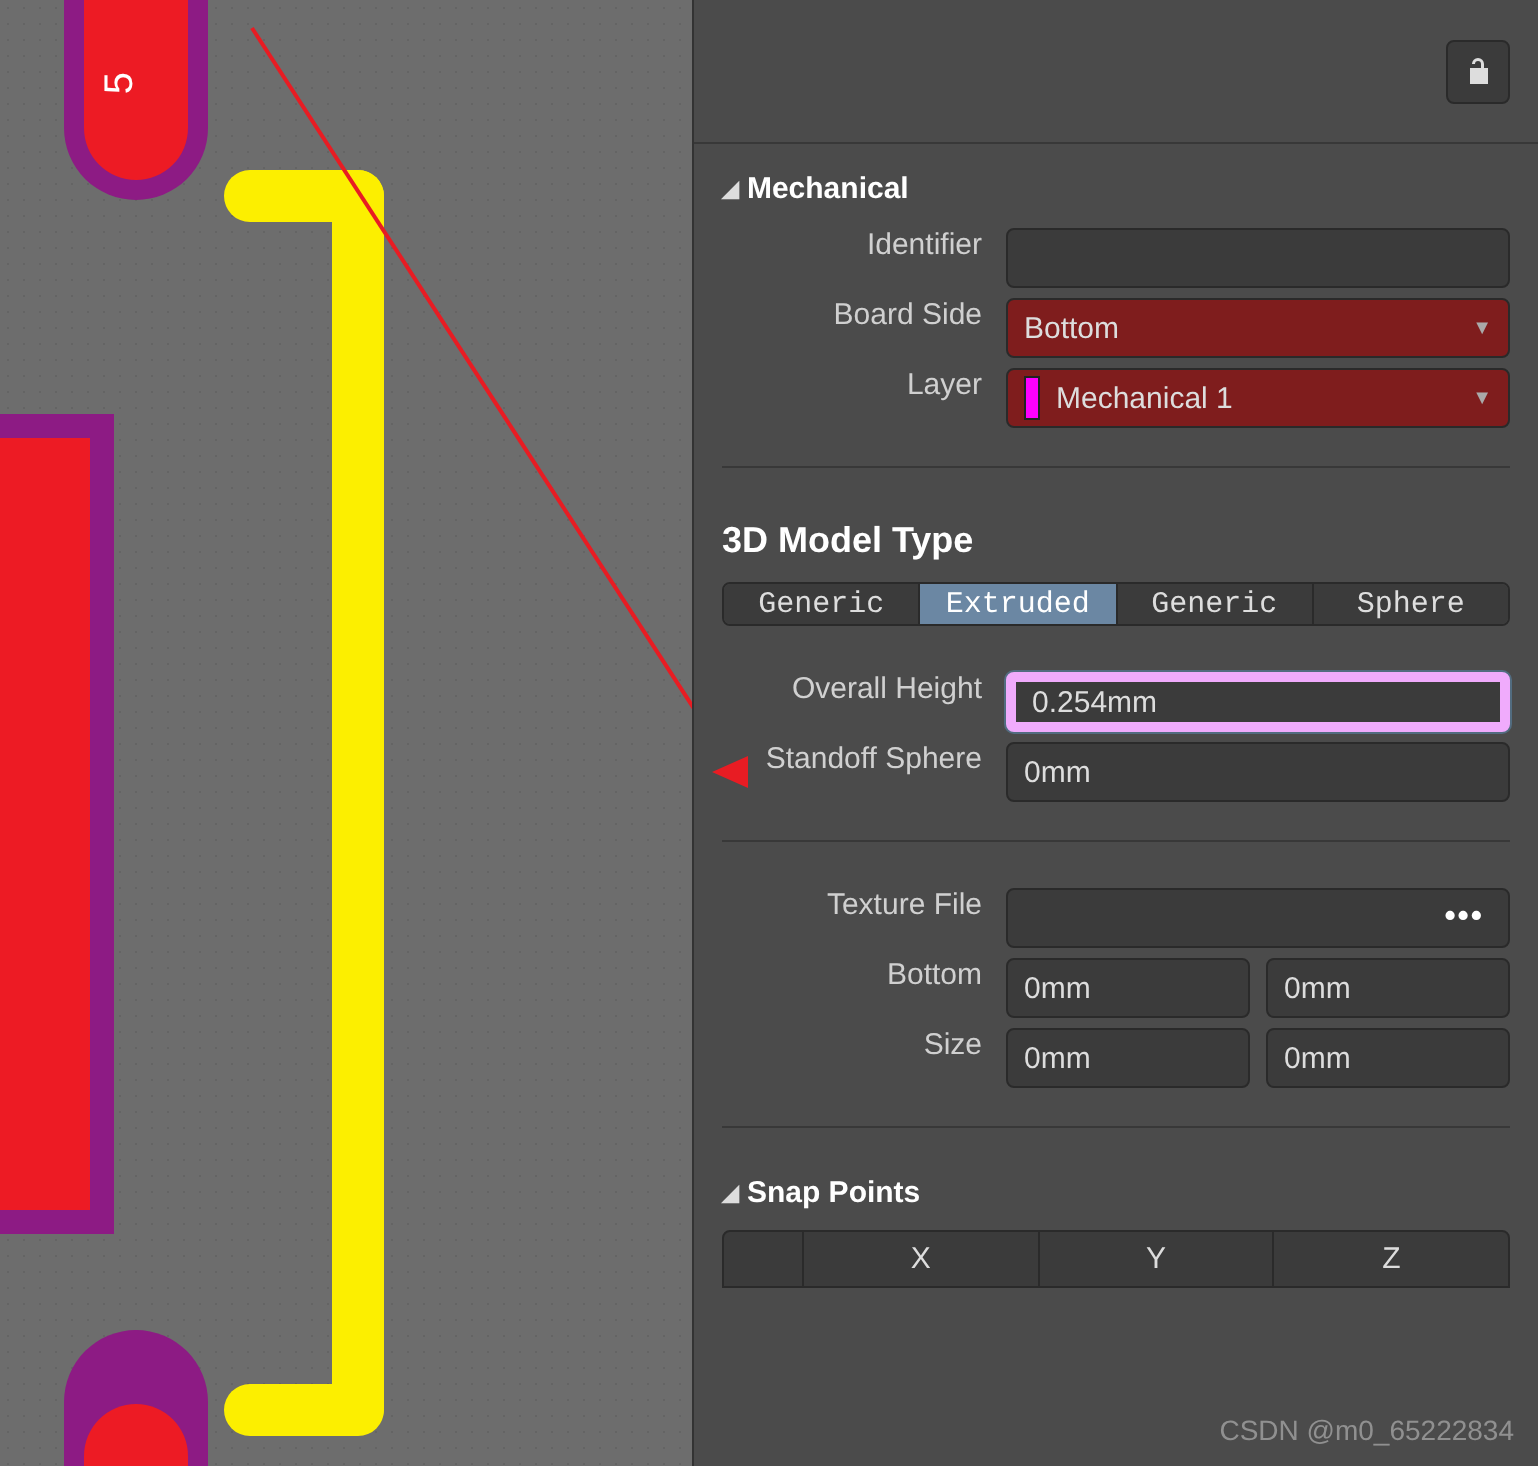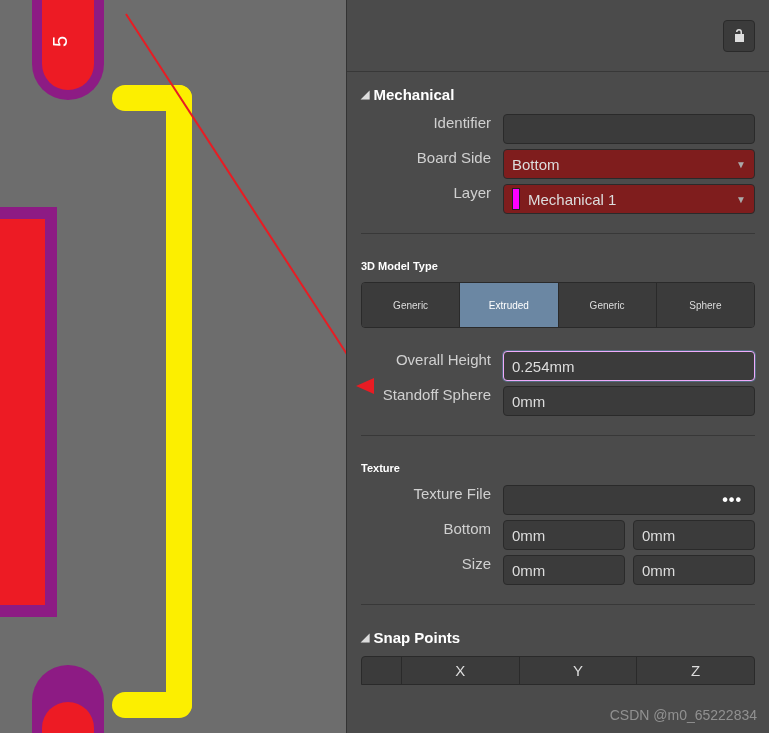--- a/index.html
+++ b/index.html
@@ -31,31 +31,31 @@
     
     .section { padding: 8px 14px 4px 14px; }
     .section-title { color: #fff; font-size: 15px; font-weight: 600; padding: 6px 0; display: flex; align-items: center; gap: 4px; }
     .tri { font-size: 11px; color: #ddd; }
     
     .row { display: flex; margin: 5px 0; gap: 12px; }
     .label { width: 130px; text-align: right; color: #d0d0d0; font-size: 15px; }
     .field { flex: 1; }
     
     .input { width: 100%; height: 30px; background: #3b3b3b; border: 1px solid #2a2a2a; border-radius: 4px; color: #ddd; padding: 0 8px; font-size: 15px; }
-    .input.highlight { border: 1px solid #f0abfc; box-shadow: 0 0 0 1px rgba(90,141,181,0.5); }
+    .input.highlight { border: 5px solid #f0abfc; box-shadow: 0 0 0 1px rgba(90,141,181,0.5); }
     
     .select { width: 100%; height: 30px; background: #7f1d1d; border: 1px solid #2a2a2a; border-radius: 4px; color: #ddd; padding: 0 8px; font-size: 15px; display: flex; align-items: center; justify-content: space-between; }
     .select .caret { font-size: 10px; color: #aaa; }
     .layer-swatch { width: 8px; height: 22px; background: #ff00ff; margin-right: 8px; border: 1px solid #222; }
     .select-inner { display: flex; align-items: center; }
     
-    .subtitle { color: #fff; font-weight: 600; font-size: 11px; padding: 8px 0 6px 0; }
+    .subtitle { color: #fff; font-weight: 600; font-size: 18px; padding: 8px 0 6px 0; }
     
     .seg-group { display: flex; border: 1px solid #2a2a2a; border-radius: 4px; overflow: hidden; margin-top: 4px; }
-    .seg { flex: 1; height: 44px; background: #3b3b3b; color: #ddd; border: none; border-right: 1px solid #2a2a2a; font-size: 10px; cursor: pointer; }
+    .seg { flex: 1; height: 20px; background: #3b3b3b; color: #ddd; border: none; border-right: 1px solid #2a2a2a; font-size: 15px; cursor: pointer; font-family: Liberation Mono, monospace; }
     .seg:last-child { border-right: none; }
     .seg.active { background: #6b87a3; color: #fff; }
     
     .browse-field { display: flex; align-items: center; gap: 0; }
     .browse-input { flex: 1; height: 30px; background: #3b3b3b; border: 1px solid #2a2a2a; border-radius: 4px; color: #ddd; padding: 0 8px; display: flex; align-items: center; justify-content: flex-end; }
     .dots { color: #fff; font-weight: bold; letter-spacing: 1px; padding-right: 4px; }
     
     .dual { display: flex; gap: 8px; flex: 1; }
     .dual .input { flex: 1; }
     
@@ -147,21 +147,20 @@
     </div>
     <div class="row">
       <div class="label">Standoff Sphere</div>
       <div class="field"><input class="input" value="0mm" style=""></div>
     </div>
   </div>
 
   <hr class="hr">
 
   <div class="section">
-    <div class="subtitle">Texture</div>
     <div class="row">
       <div class="label">Texture File</div>
       <div class="field browse-field">
         <div class="browse-input">
           <span class="dots">•••</span>
         </div>
       </div>
     </div>
     <div class="row">
       <div class="label">Bottom</div>

